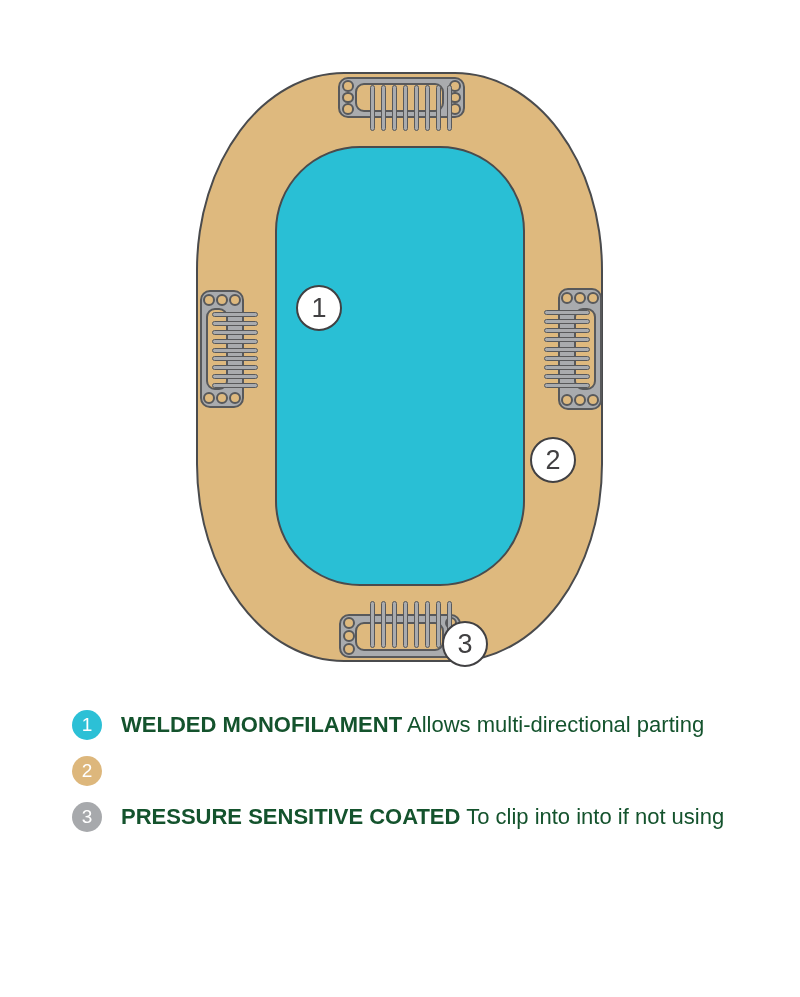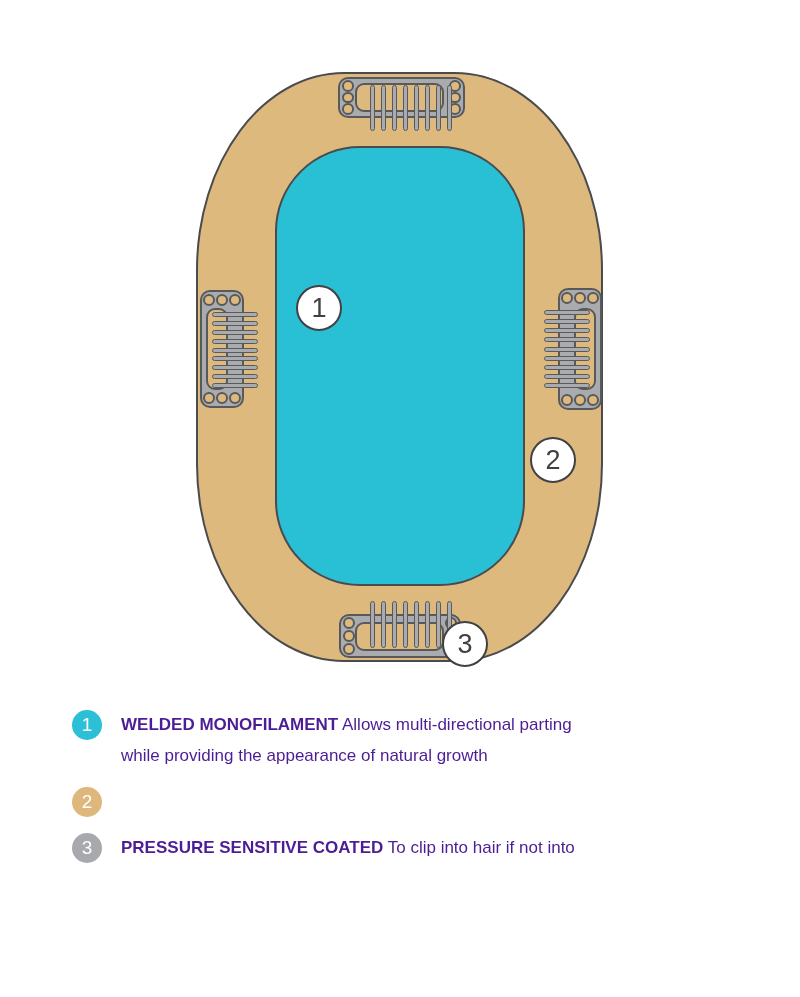--- a/index.html
+++ b/index.html
@@ -57,21 +57,21 @@
   .callout-3{left:442px;top:621px;}
 
   
   .legend{position:absolute;left:72px;top:709px;width:672px;
     display:flex;flex-direction:column;gap:15px;}
   .legend-item{display:flex;align-items:flex-start;}
   .badge{flex:0 0 30px;width:30px;height:30px;border-radius:50%;color:#ffffff;
     display:flex;align-items:center;justify-content:center;font-size:19px;
     margin-right:19px;margin-top:1px;}
   .b1{background:#2CC0D6;} .b2{background:#DDB77C;} .b3{background:#A7A9AC;}
-  .legend-text{font-size:17px;line-height:31px;color:#4c1d95;}
+  .legend-text{font-size:22px;line-height:31px;color:#14532d;}
   .legend-title{font-weight:bold;}
 </style>
 </head>
 <body>
 
 <div class="stage">
 
   <div class="base-ring"></div>
   <div class="mono-top"></div>
 
@@ -180,29 +180,28 @@
   <div class="callout callout-1">1</div>
   <div class="callout callout-2">2</div>
   <div class="callout callout-3">3</div>
 
   <div class="legend">
 
     <div class="legend-item">
       <div class="badge b1">1</div>
       <div class="legend-text">
         <div><span class="legend-title">WELDED MONOFILAMENT</span> <span>Allows multi-directional parting</span></div>
-        <div>while providing the appearance of natural growth</div>
       </div>
     </div>
 
     <div class="legend-item">
       <div class="badge b2">2</div>
     </div>
 
     <div class="legend-item">
       <div class="badge b3">3</div>
       <div class="legend-text">
-        <div><span class="legend-title">PRESSURE SENSITIVE COATED</span> <span>To clip into hair if not into</span></div>
+        <div><span class="legend-title">PRESSURE SENSITIVE COATED</span> <span>To clip into into if not using</span></div>
       </div>
     </div>
 
   </div>
 </div>
 
 </body></html>

